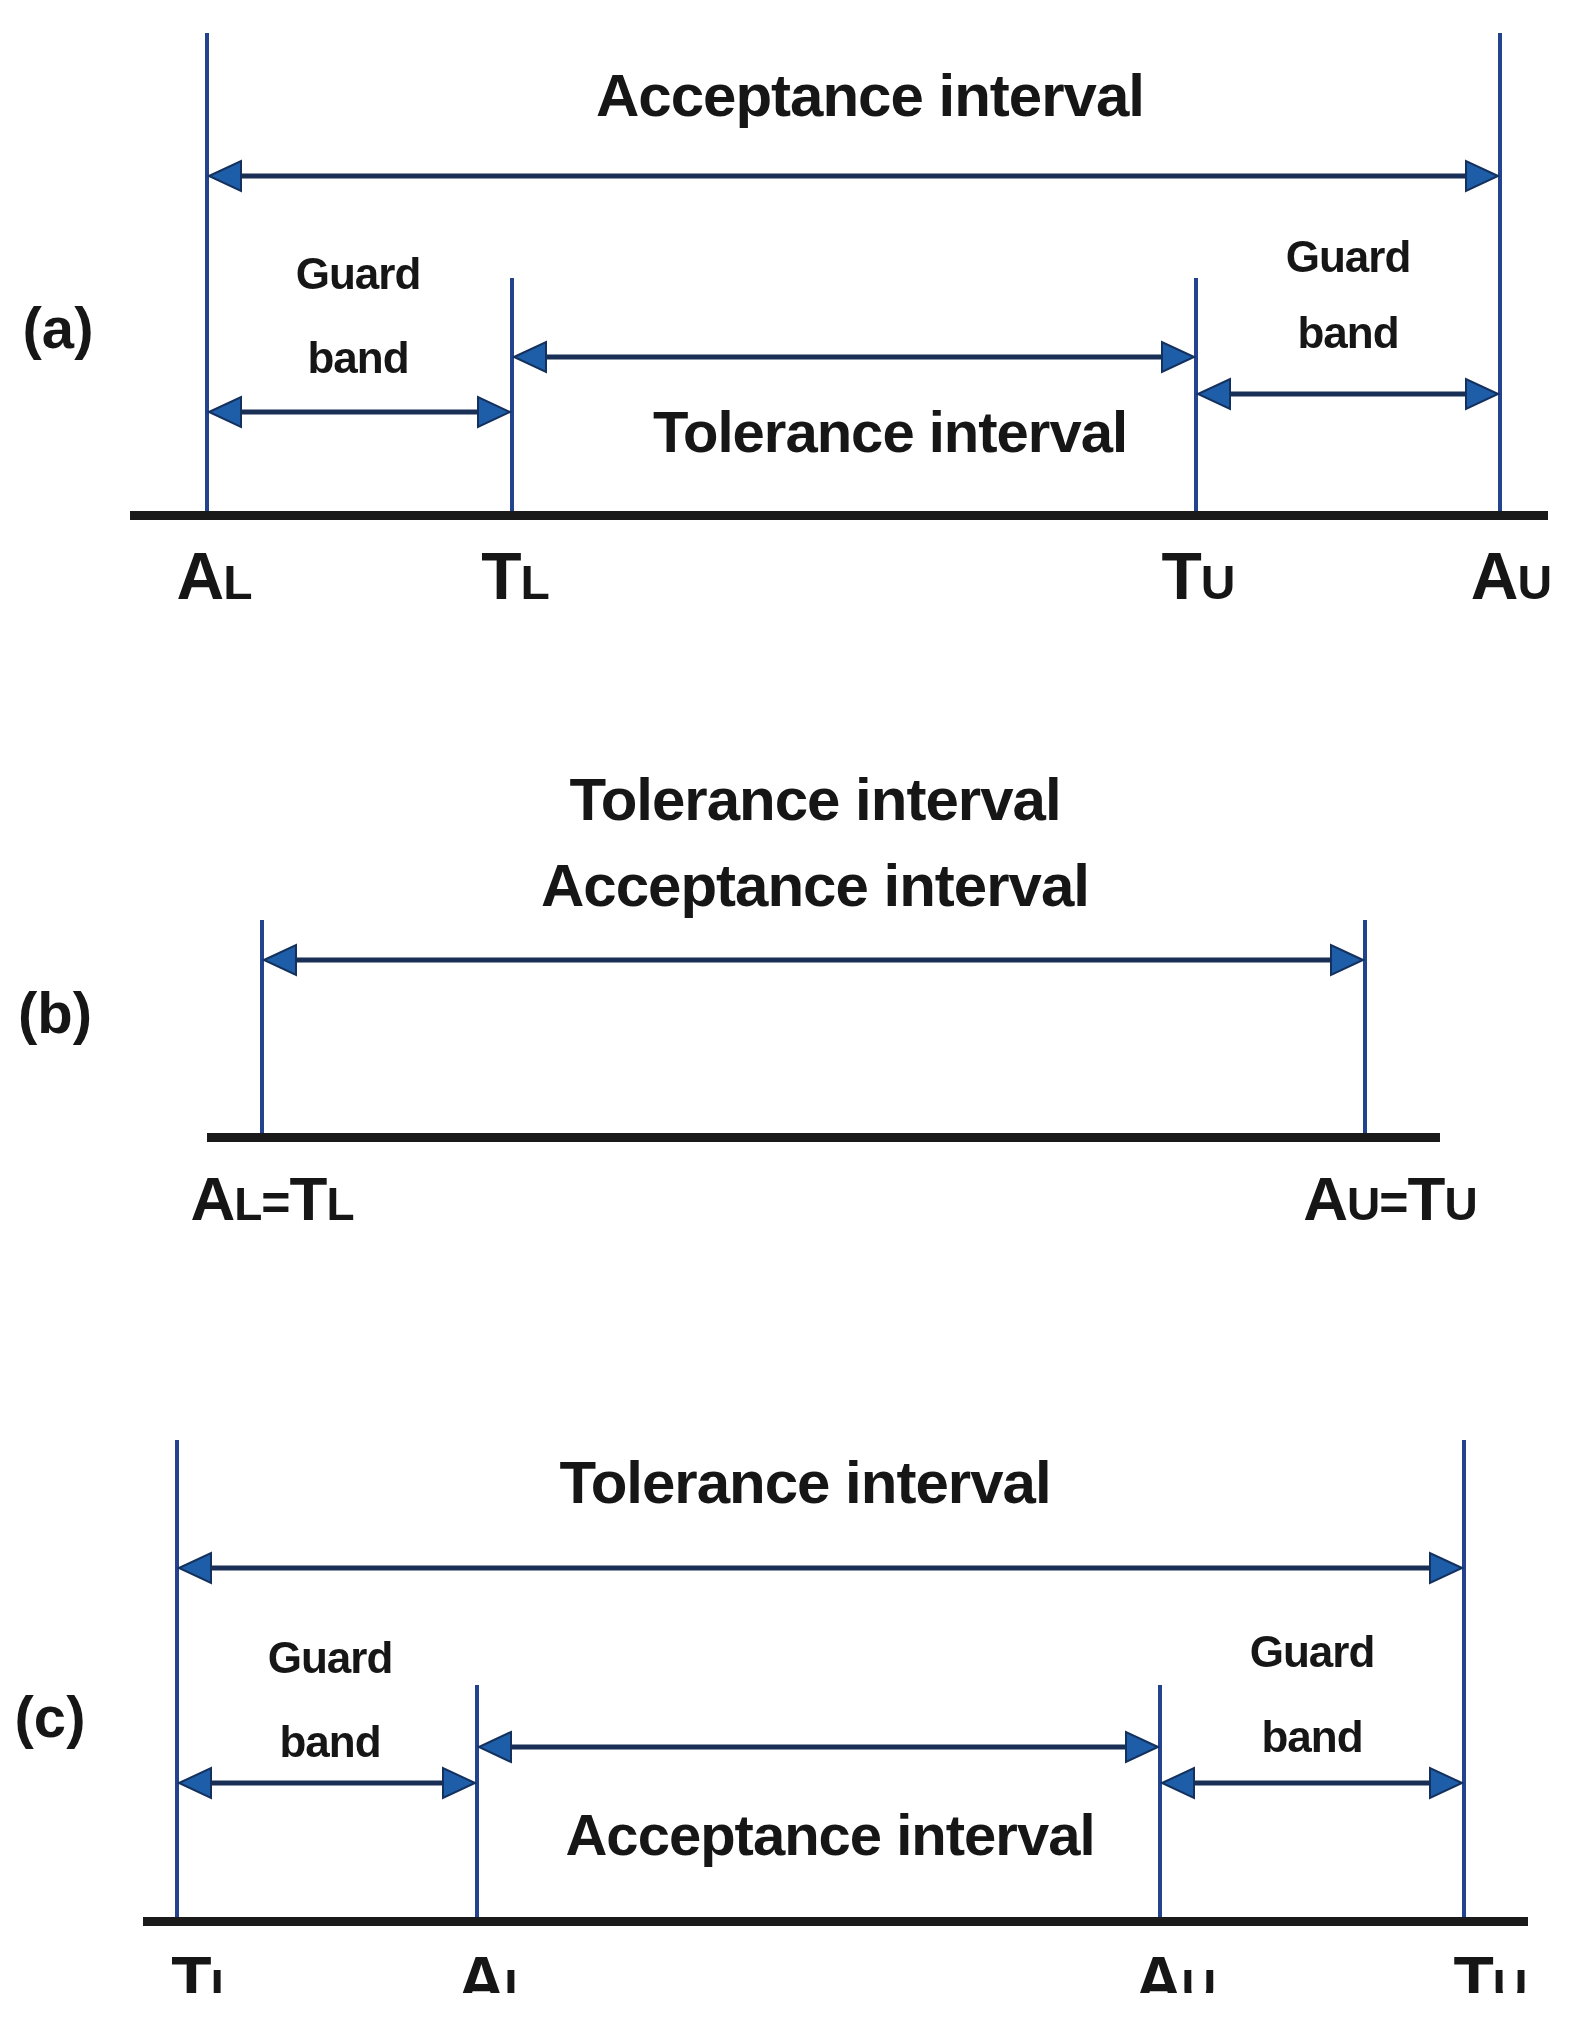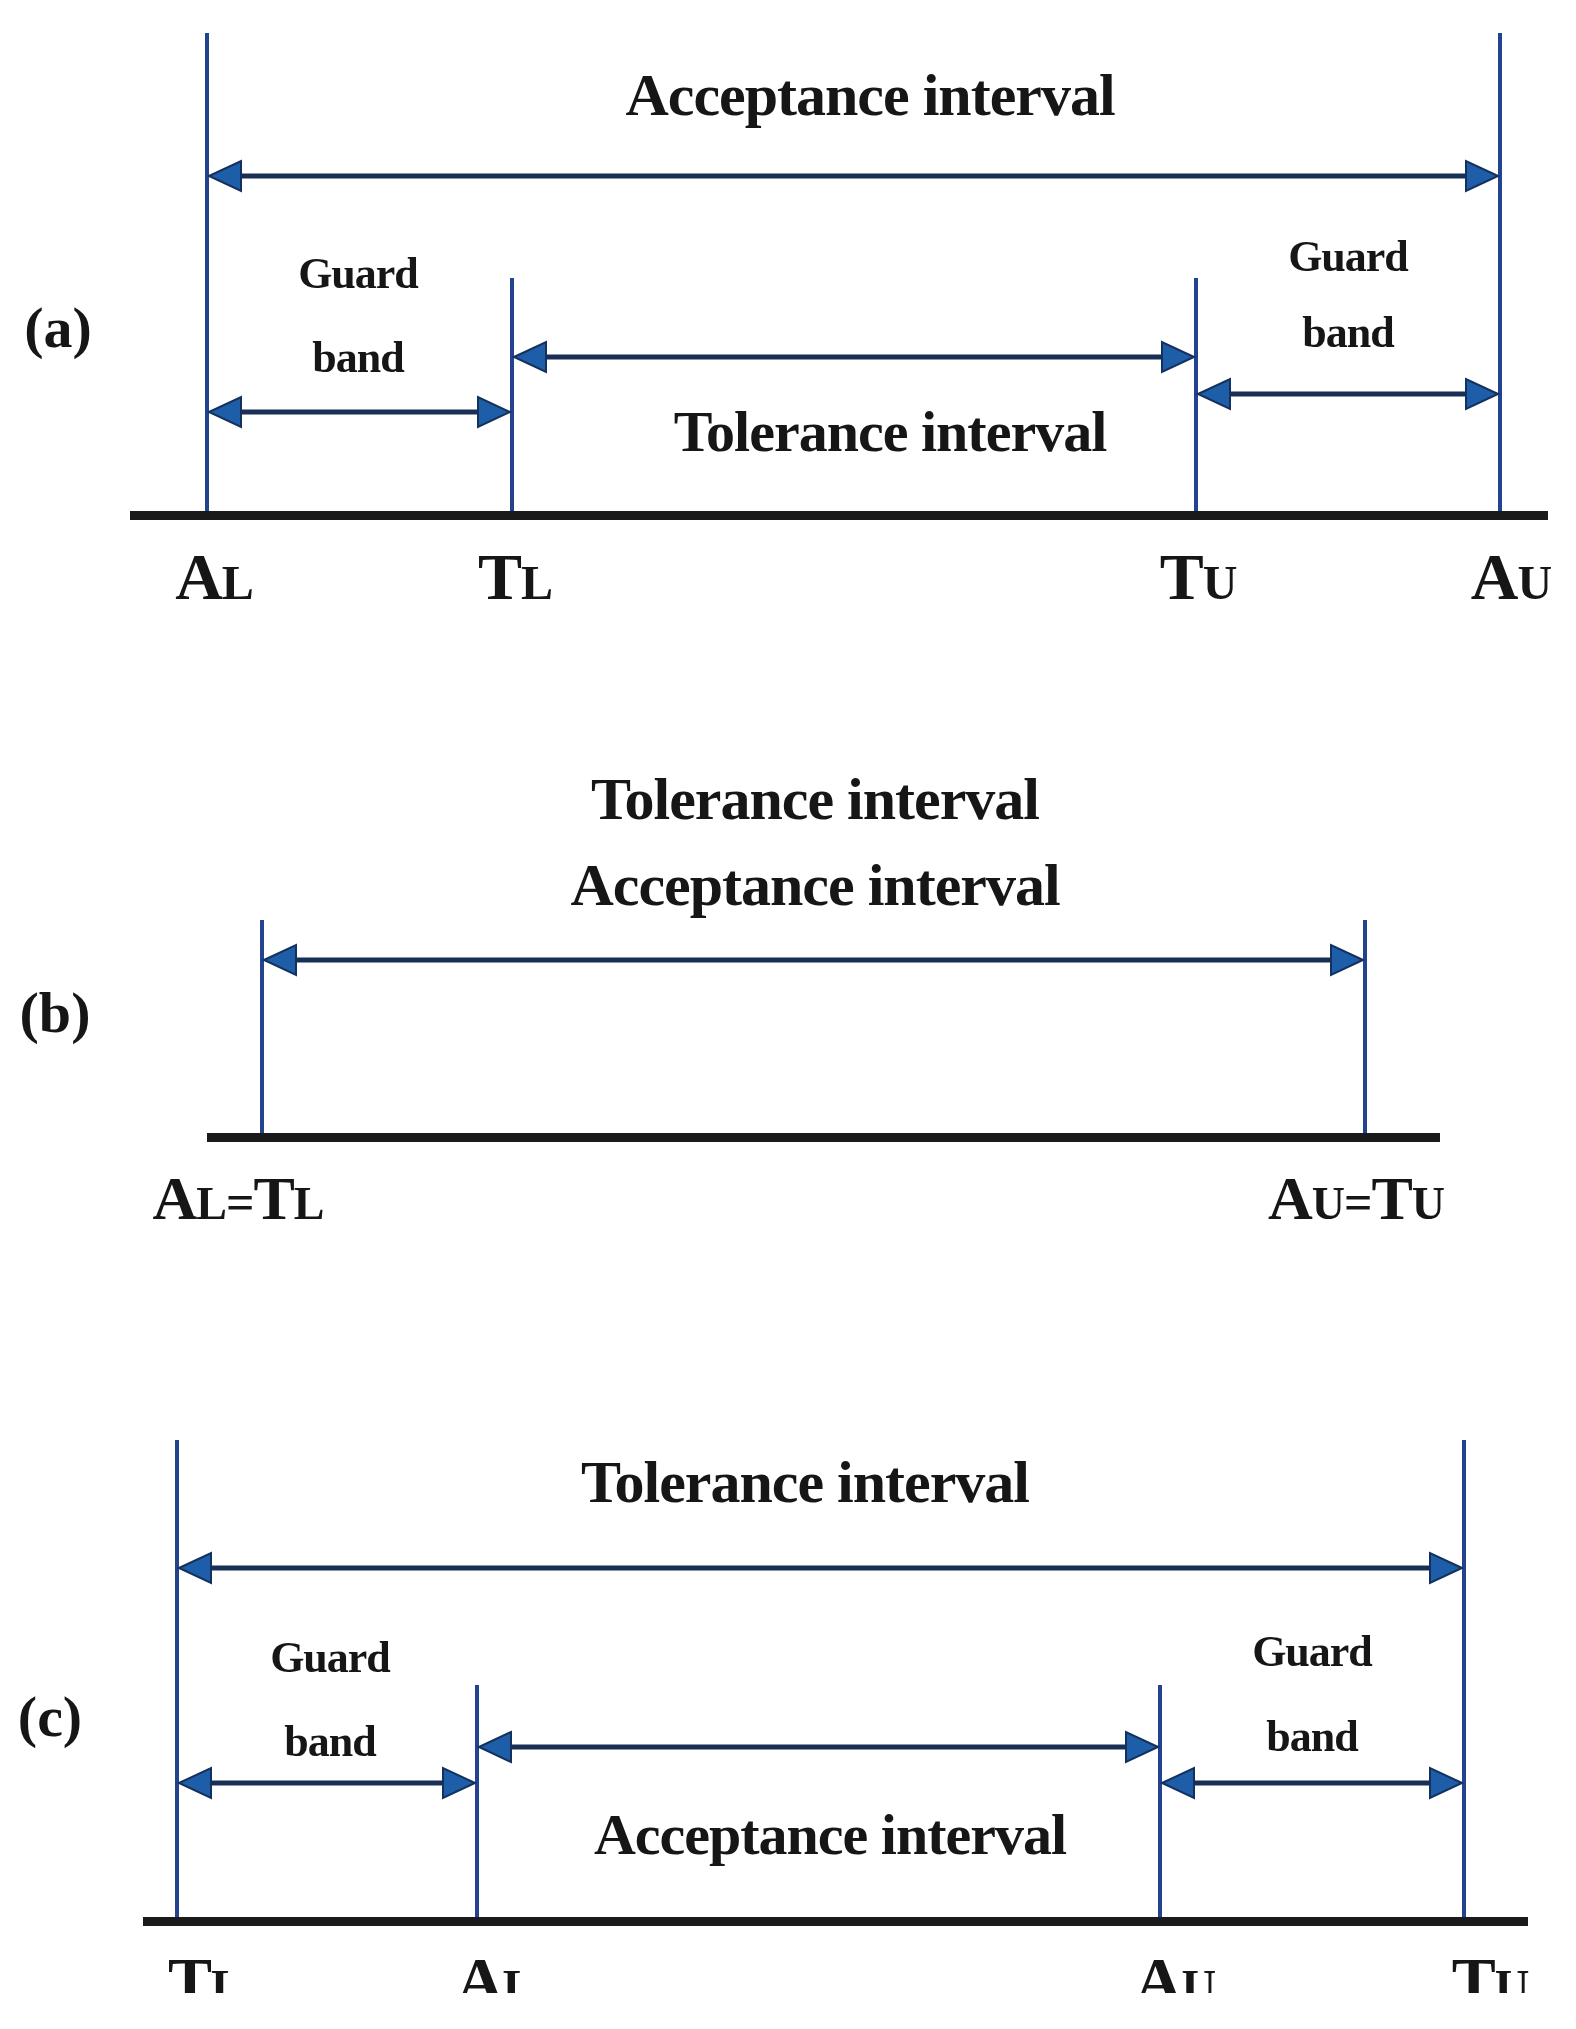--- a/index.html
+++ b/index.html
@@ -10,21 +10,21 @@
     --baseline:#1A1A1A;
     --text:#161616;
     --bg:#FFFFFF;
   }
   html,body{margin:0;padding:0;background:var(--bg);}
   .canvas{
     position:relative;
     width:1576px;height:1993px;
     background:var(--bg);
     overflow:hidden;
-    font-family:Liberation Serif, serif;
+    font-family:Liberation Sans, sans-serif;
     color:var(--text);
     border-radius:30px;
   }
   svg.diagram{position:absolute;left:0;top:0;width:1576px;height:2029px;}
   .tick{stroke:var(--tick-line);stroke-width:4;fill:none;}
   .shaft{stroke:var(--arrow-shaft);stroke-width:5;fill:none;}
   .head{fill:var(--arrow-head);stroke:var(--arrow-head-edge);stroke-width:2;}
   .base{fill:var(--baseline);}
   .txt{
     position:absolute;
@@ -34,21 +34,21 @@
     letter-spacing:-1px;
     line-height:1.05;
   }
   .title{font-size:60px;}
   .ilabel{font-size:58px;}
   .guard{font-size:44px;text-align:center;}
   .guard div{display:block;}
   .tag{font-size:58px;letter-spacing:0;}
   .axis{font-size:66px;}
   .axis .sm{font-size:48px;}
-  .axis-b{font-size:62px;}
+  .axis-b{font-size:62px;margin-left:34px;}
   .axis-b .sm{font-size:46px;}
   .axis-b .eq{font-size:50px;}
 </style>
 </head>
 <body>
 
 <div class="canvas">
 
   <svg class="diagram" viewBox="0 0 1576 2029" aria-hidden="true">
 

